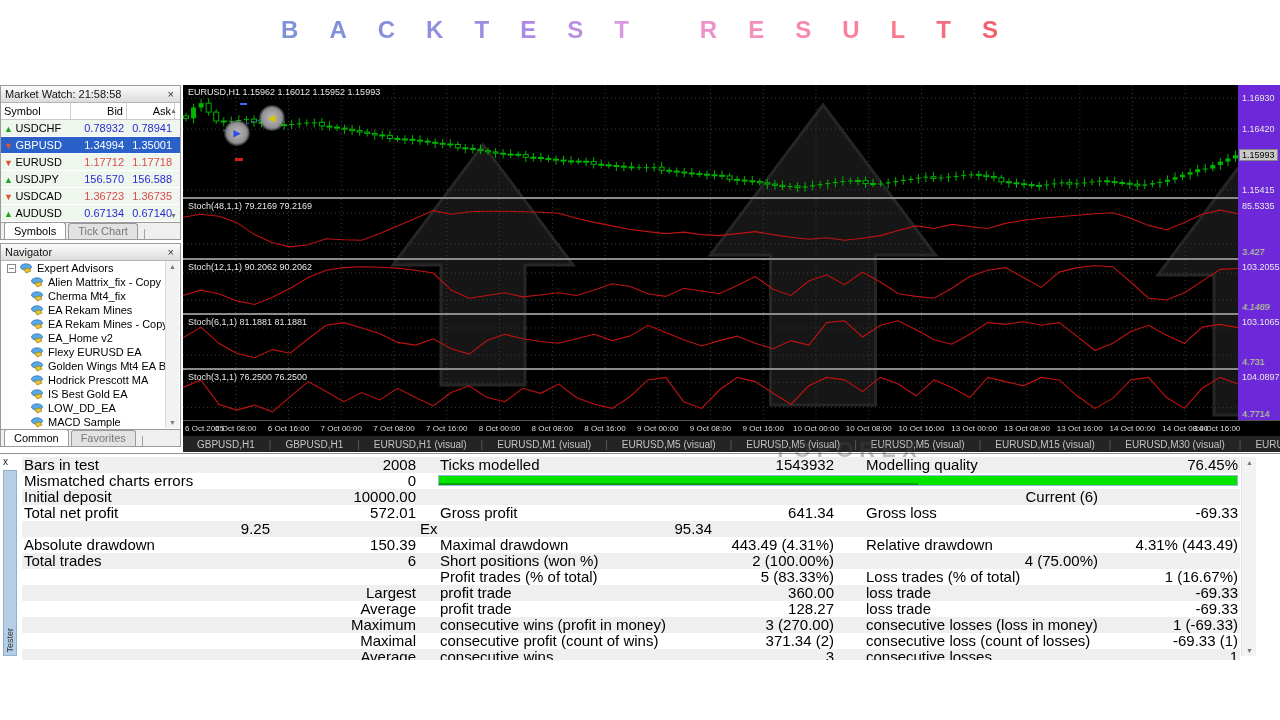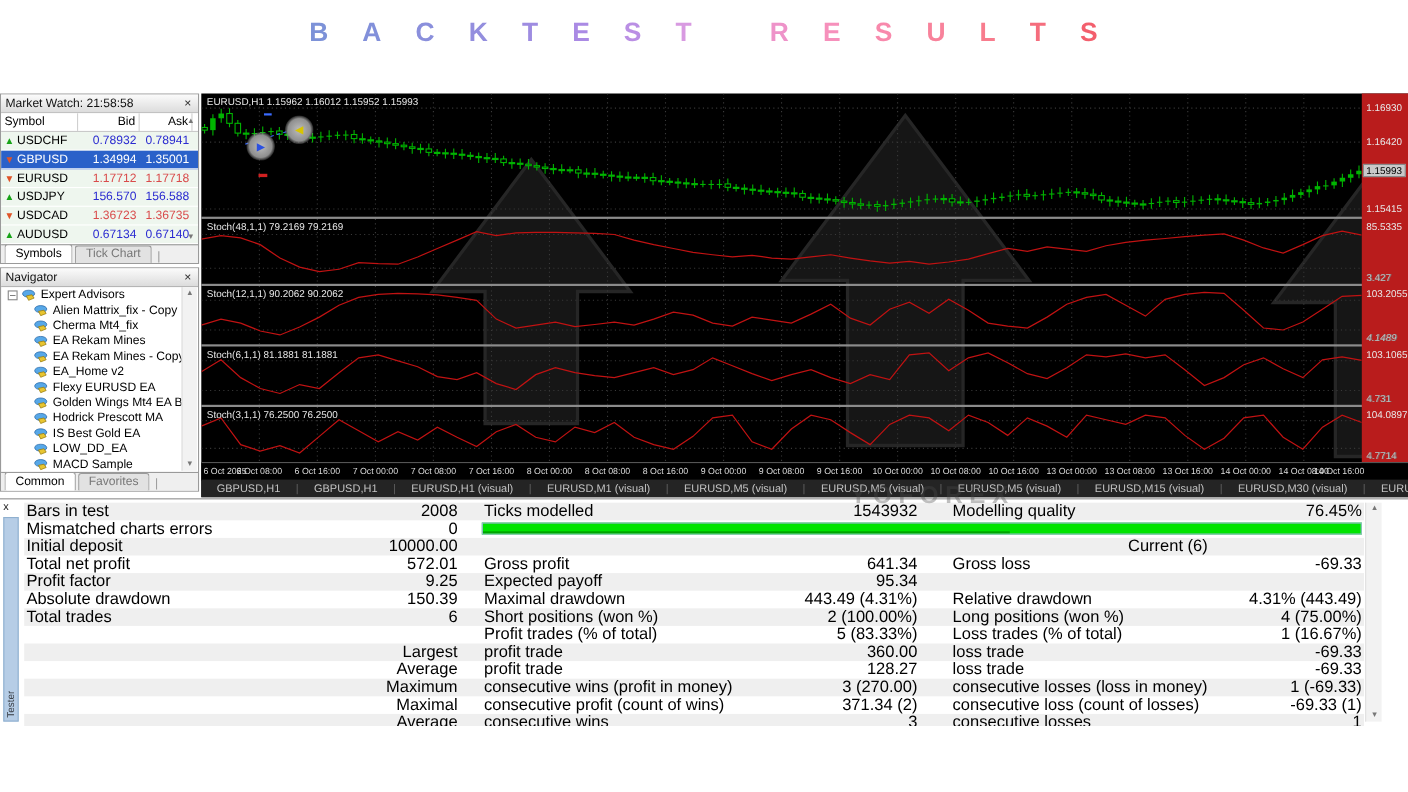--- a/index.html
+++ b/index.html
@@ -44,21 +44,21 @@
   .treeitem{padding-left:30px;gap:4px;}
   .minusbox{width:9px;height:9px;border:1px solid #888;background:#fff;font-size:9px;line-height:7px;
             text-align:center;color:#444;box-sizing:border-box;}
   .ea-ico{width:13px;height:11px;flex:0 0 auto;}
   .nav-scroll{position:absolute;top:17px;right:1px;bottom:18px;width:13px;background:#f2f2f2;border-left:1px solid #ddd;}
   
   .chart{position:absolute;left:183px;top:85px;width:1097px;height:367px;background:#000;}
   .cwin{position:absolute;left:0;width:1055px;overflow:hidden;}
   .cwin svg{position:absolute;left:0;top:0;}
   .csep{position:absolute;left:0;width:1097px;height:2px;background:#8b8b8b;}
-  .cscale{position:absolute;left:1055px;top:0;width:42px;bottom:32px;background:#b91c1c;}
+  .cscale{position:absolute;left:1055px;top:0;width:42px;bottom:32px;background:#6d28d9;}
   .pricelabel{position:absolute;left:4px;font-size:9px;color:#e8e8e8;white-space:nowrap;}
   .pricebox{position:absolute;left:1px;background:#c9c9c9;color:#000;font-size:9px;padding:0 2px;
             border:1px solid #888;white-space:nowrap;}
   .winlabel{position:absolute;left:5px;top:2px;font-size:9px;color:#e6e6e6;z-index:5;white-space:nowrap;}
   .timeaxis{position:absolute;left:0;top:335px;width:1097px;height:16px;background:#000;border-top:1px solid #555;}
   .tlab{position:absolute;top:3px;font-size:8px;color:#dcdcdc;white-space:nowrap;transform:translateX(-50%);}
   .charttabs{position:absolute;left:0;top:351px;width:1097px;height:16px;background:#242424;
              display:flex;align-items:center;font-size:10px;color:#c3c3c3;overflow:hidden;}
   .ctab{padding:0 14px;white-space:nowrap;}
   .ctabdiv{color:#5f5f5f;}
@@ -813,21 +813,20 @@
           <div class="rl">Total net profit</div>
           <div class="rv">572.01</div>
           <div></div>
           <div class="rl">Gross profit</div>
           <div class="rv">641.34</div>
           <div></div>
           <div class="rl">Gross loss</div>
           <div class="rv">-69.33</div>
         </div>
         <div class="reprow alt">
-          <div class="rl">Profit factor</div>
           <div class="rv">9.25</div>
           <div></div>
           <div class="rl">Expected payoff</div>
           <div class="rv">95.34</div>
           <div></div>
           <div class="rl"></div>
           <div class="rv"></div>
         </div>
         <div class="reprow">
           <div class="rl">Absolute drawdown</div>
@@ -839,21 +838,20 @@
           <div class="rl">Relative drawdown</div>
           <div class="rv">4.31% (443.49)</div>
         </div>
         <div class="reprow alt">
           <div class="rl">Total trades</div>
           <div class="rv">6</div>
           <div></div>
           <div class="rl">Short positions (won %)</div>
           <div class="rv">2 (100.00%)</div>
           <div></div>
-          <div class="rl">Long positions (won %)</div>
           <div class="rv">4 (75.00%)</div>
         </div>
         <div class="reprow">
           <div class="rl"></div>
           <div class="rv"></div>
           <div></div>
           <div class="rl">Profit trades (% of total)</div>
           <div class="rv">5 (83.33%)</div>
           <div></div>
           <div class="rl">Loss trades (% of total)</div>

